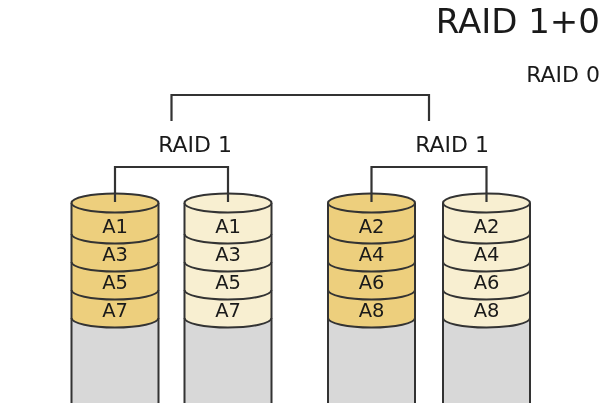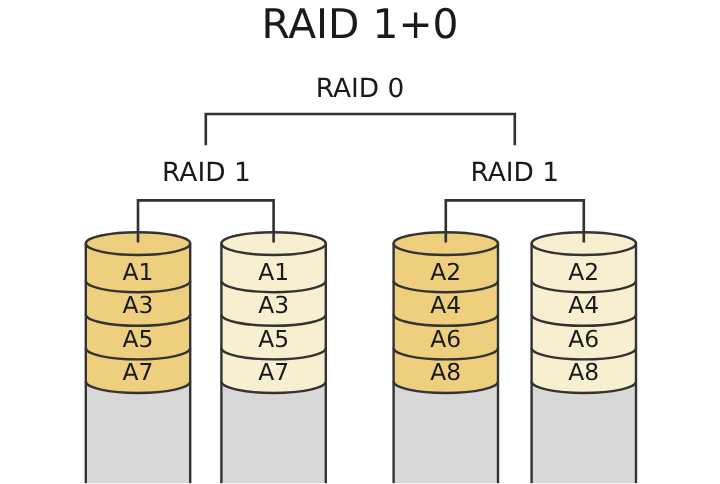--- a/index.html
+++ b/index.html
@@ -5,21 +5,21 @@
   html, body { margin: 0; padding: 0; background: #ffffff; }
   #stage {
     position: relative;
     width: 600px;
     height: 403px;
     background: #ffffff;
     overflow: hidden;
     font-family: "DejaVu Sans", "Liberation Sans", sans-serif;
     color: #1a1a1a;
   }
-  .label { position: absolute; text-align: center; white-space: nowrap; }
+  .label { position: absolute; text-align: right; white-space: nowrap; }
   #title   { left: 0; top: 2px;  width: 600px; font-size: 34px; line-height: 38px; }
   #raid0   { left: 0; top: 62px; width: 600px; font-size: 22px; line-height: 25px; }
   #raid1-left  { left: 112px; top: 132px; width: 120px; font-size: 22px; line-height: 25px; }
   #raid1-right { left: 369px; top: 132px; width: 120px; font-size: 22px; line-height: 25px; }
   svg { position: absolute; left: 0; top: 0; }
   .bracket { fill: none; stroke: #333333; stroke-width: 2.2px; }
 </style>
 </head>
 <body>
 

